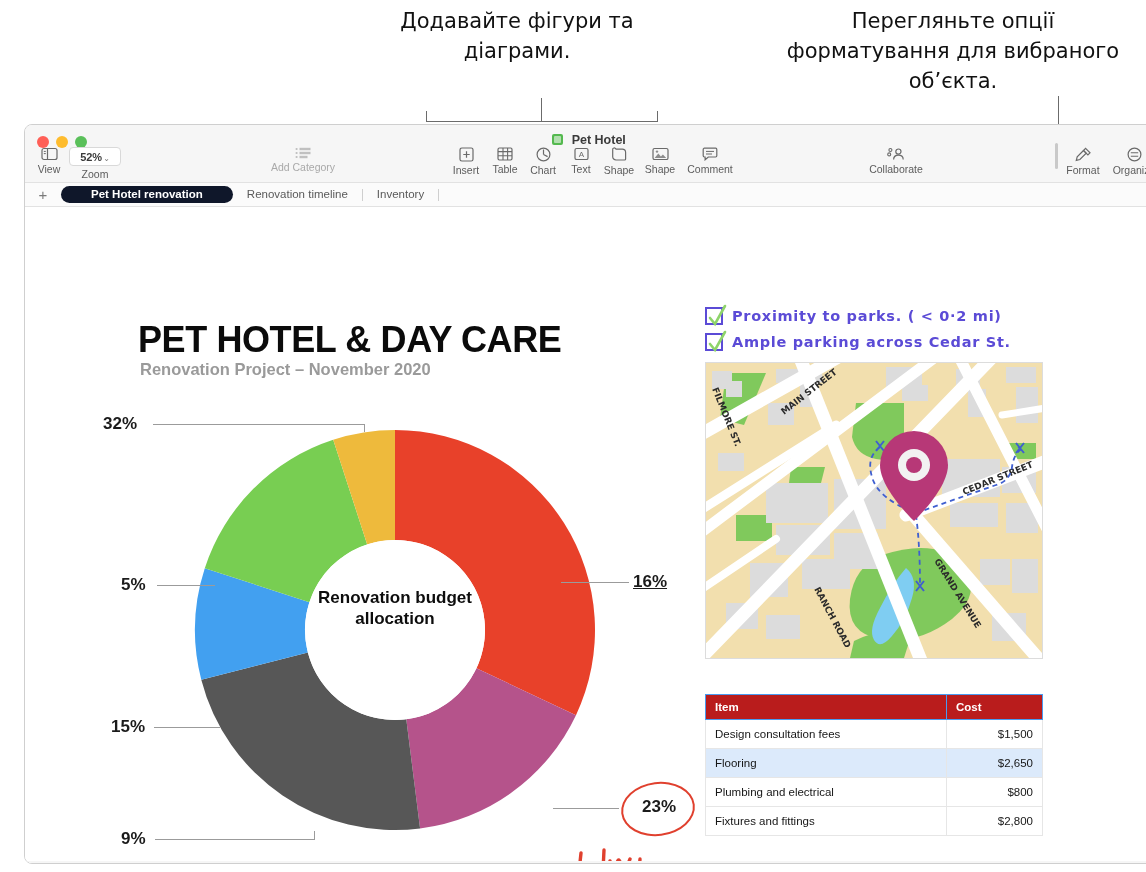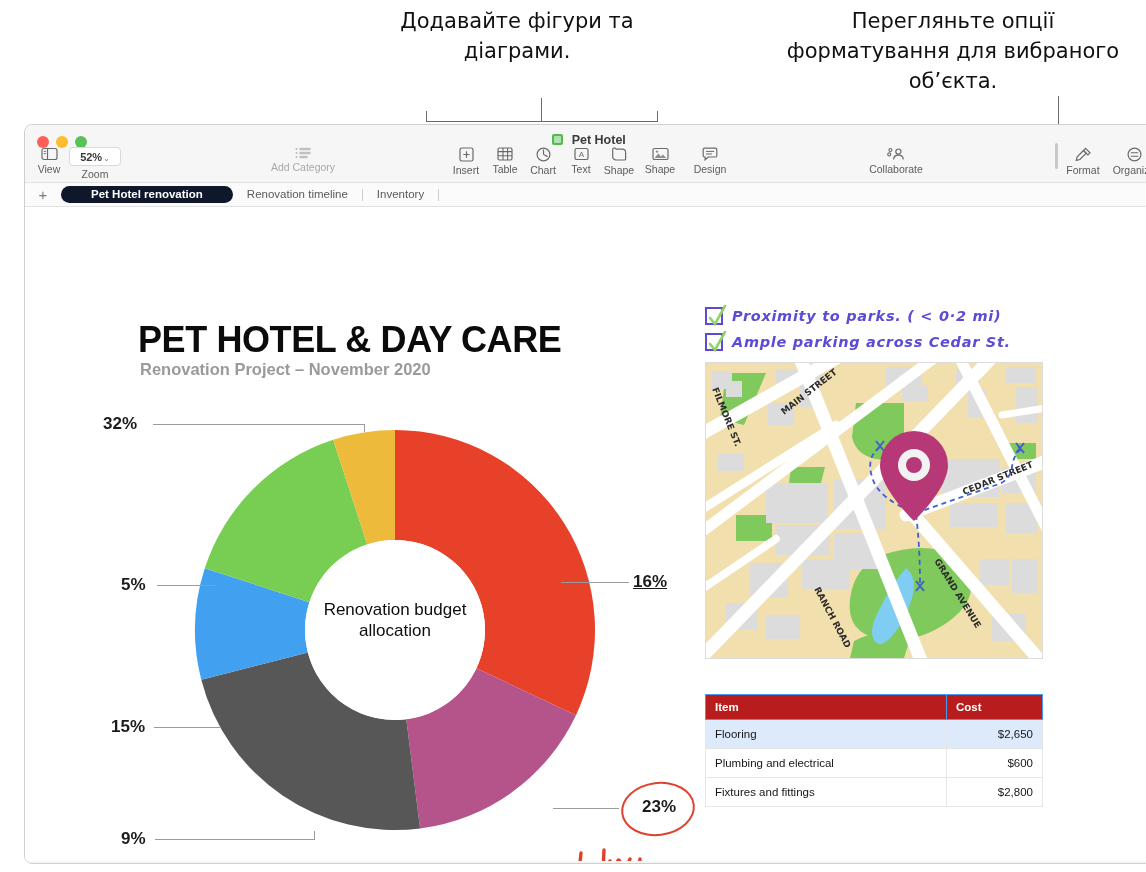--- a/index.html
+++ b/index.html
@@ -113,39 +113,39 @@
   }
   #h2 {
     position: absolute; left: 115px; top: 153px;
     font-size: 16.5px; font-weight: bold; color: #9a9a9a;
   }
 
   
   #donut-wrap { position: absolute; left: 160px; top: 213px; width: 420px; height: 420px; }
   #donut-center {
     position: absolute; left: 0; right: 0; top: 167px;
-    text-align: center; font-size: 17px; font-weight: normal; color: #0d0d0d; line-height: 21px; margin-top: 12px;
+    text-align: center; font-size: 17px; font-weight: bold; color: #0d0d0d; line-height: 21px;
   }
 
   .pct { position: absolute; font-size: 17px; font-weight: bold; color: #1b1b1b; }
   .lead { position: absolute; height: 1px; background: #9b9b9b; }
   .leadv { position: absolute; width: 1px; background: #9b9b9b; }
 
   #circ23 {
     position: absolute; left: 596px; top: 697px; width: 74px; height: 54px;
     border: 2.5px solid #e0402e; border-radius: 50%;
     transform: rotate(-7deg);
   }
   #pct23 { left: 617px; top: 712px; }
 
   #scribble { position: absolute; left: 548px; top: 760px; width: 150px; height: 90px; }
 
   
   #checklist { position: absolute; left: 680px; top: 222px; width: 350px; }
-  .chk-row { height: 26px; display: flex; align-items: center; font-style: italic; }
+  .chk-row { height: 26px; display: flex; align-items: center; }
   .chk-box { position: relative; width: 18px; height: 18px; border: 2px solid #5b4bd6;
              margin-right: 9px; flex: 0 0 auto; }
   .chk-box svg { position: absolute; left: 1px; top: -5px; }
   .chk-text { font-family: "DejaVu Sans", sans-serif; font-size: 14.5px; font-weight: bold;
               color: #5b4bd6; letter-spacing: .7px; }
 
   
   #map { position: absolute; left: 680px; top: 281px; width: 338px; height: 297px;
          border: 1px solid #dcdcdc; overflow: hidden; background: #f2dfae; }
 
@@ -267,21 +267,21 @@
         </svg>
         <span>Shape</span>
       </div>
 
       <div class="tb-item" style="left:656px;">
         <svg width="16" height="14" viewBox="0 0 16 14" fill="none" aria-hidden="true">
           <path d="M1.2 2.4A1.2 1.2 0 0 1 2.4 1.2h11.2a1.2 1.2 0 0 1 1.2 1.2v6.4a1.2 1.2 0 0 1-1.2 1.2H6.3L3.1 12.8V10H2.4a1.2 1.2 0 0 1-1.2-1.2z" stroke="#6a6a6a" stroke-width="1.2"></path>
           <line x1="4" y1="4.4" x2="12" y2="4.4" stroke="#6a6a6a" stroke-width="1"></line>
           <line x1="4" y1="7" x2="10" y2="7" stroke="#6a6a6a" stroke-width="1"></line>
         </svg>
-        <span>Design</span>
+        <span>Comment</span>
       </div>
 
       <div class="tb-item" style="left:834px; width:74px;">
         <svg width="18" height="14" viewBox="0 0 18 14" fill="none" aria-hidden="true">
           <circle cx="11.4" cy="4.6" r="2.6" stroke="#6a6a6a" stroke-width="1.2"></circle>
           <path d="M6.6 12.4c0-2.6 2.2-4.2 4.8-4.2s4.8 1.6 4.8 4.2" stroke="#6a6a6a" stroke-width="1.2"></path>
           <circle cx="3.4" cy="3" r="1.5" stroke="#6a6a6a" stroke-width="1.1"></circle>
           <circle cx="2.2" cy="7.4" r="1.5" stroke="#6a6a6a" stroke-width="1.1"></circle>
         </svg>
         <span>Collaborate</span>
@@ -493,27 +493,31 @@
       </div>
 
       <table id="tbl" style="top:487px;">
         <thead>
           <tr>
             <th>Item</th>
             <th style="width:96px">Cost</th>
           </tr>
         </thead>
         <tbody>
+          <tr>
+            <td>Design consultation fees</td>
+            <td class="num">$1,500</td>
+          </tr>
           <tr class="alt">
             <td>Flooring</td>
             <td class="num">$2,650</td>
           </tr>
           <tr>
             <td>Plumbing and electrical</td>
-            <td class="num">$600</td>
+            <td class="num">$800</td>
           </tr>
           <tr>
             <td>Fixtures and fittings</td>
             <td class="num">$2,800</td>
           </tr>
 
         </tbody>
       </table>
 
     </div>

